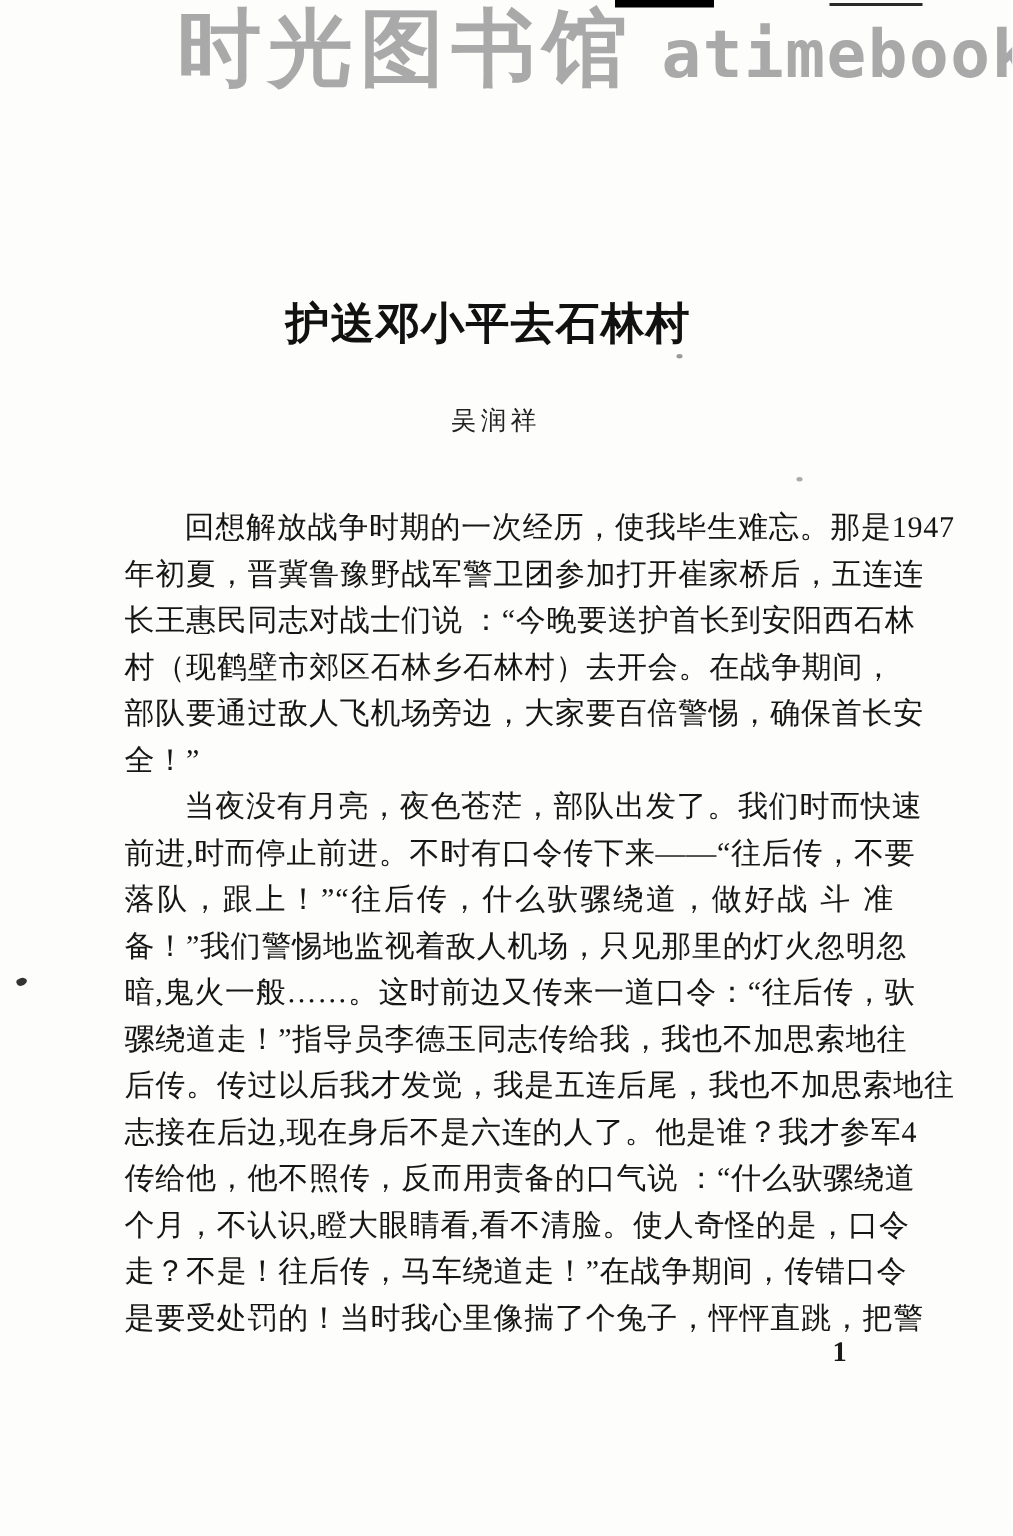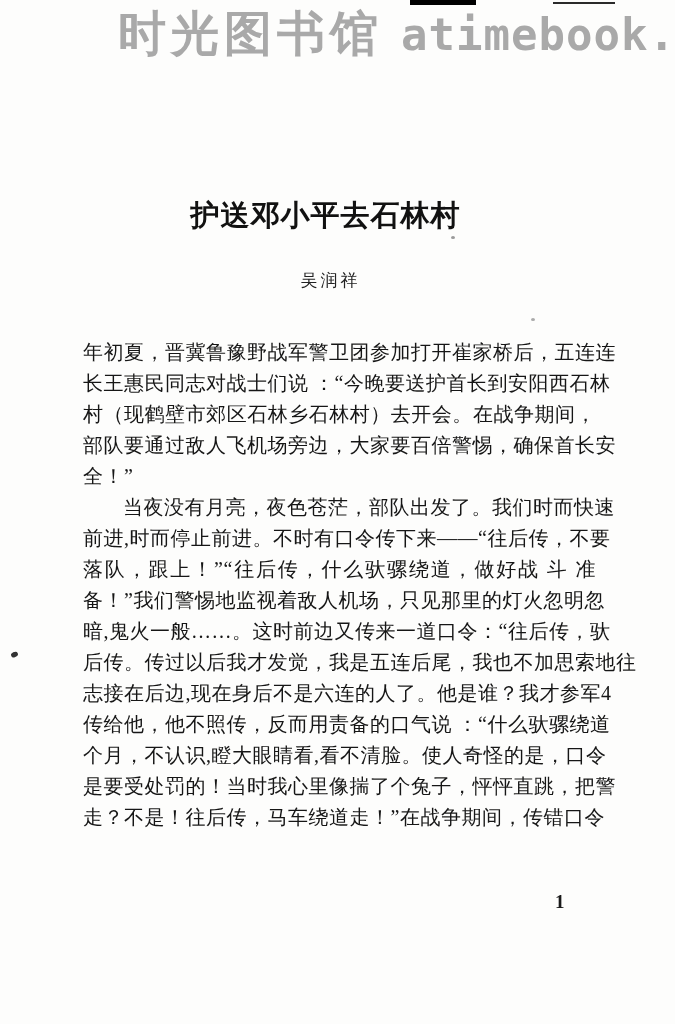--- a/index.html
+++ b/index.html
@@ -22,21 +22,21 @@
     top: 4px;
     left: 118px;
     white-space: nowrap;
     color: #a9a9a9;
     font-weight: bold;
     line-height: 58px;
     user-select: none;
   }
   .wm-zh {
     font-family: "DejaVu Sans", "Liberation Sans", sans-serif;
-    font-size: 48px;
+    font-size: 56px;
     letter-spacing: 5px;
   }
   .wm-latin {
     font-family: "DejaVu Sans Mono", "Liberation Mono", monospace;
     font-size: 44px;
     letter-spacing: 1px;
     margin-left: 14px;
   }
   
   .rule { position: absolute; background: #000; }
@@ -110,36 +110,38 @@
   <div class="watermark">
     <span class="wm-zh">时光图书馆</span>
     <span class="wm-latin">atimebook.c</span>
   </div>
 
   <h1 class="title">护送邓小平去石林村</h1>
 
   <div class="author">吴润祥</div>
 
   <div class="body-text" id="body-text">
+      <div class="line indent">回想解放战争时期的一次经历，使我毕生难忘。那是1947</div>
       <div class="line">年初夏，晋冀鲁豫野战军警卫团参加打开崔家桥后，五连连</div>
       <div class="line">长王惠民同志对战士们说 ：“今晚要送护首长到安阳西石林</div>
       <div class="line">村（现鹤壁市郊区石林乡石林村）去开会。在战争期间，</div>
       <div class="line">部队要通过敌人飞机场旁边，大家要百倍警惕，确保首长安</div>
       <div class="line short-last">全！”</div>
       <div class="line indent">当夜没有月亮，夜色苍茫，部队出发了。我们时而快速</div>
       <div class="line">前进,时而停止前进。不时有口令传下来——“往后传，不要</div>
       <div class="line">落队，跟上！”“往后传，什么驮骡绕道，做好战 斗 准</div>
       <div class="line">备！”我们警惕地监视着敌人机场，只见那里的灯火忽明忽</div>
       <div class="line">暗,鬼火一般……。这时前边又传来一道口令：“往后传，驮</div>
+      <div class="line">骡绕道走！”指导员李德玉同志传给我，我也不加思索地往</div>
       <div class="line">后传。传过以后我才发觉，我是五连后尾，我也不加思索地往</div>
       <div class="line">志接在后边,现在身后不是六连的人了。他是谁？我才参军4</div>
       <div class="line">传给他，他不照传，反而用责备的口气说 ：“什么驮骡绕道</div>
       <div class="line">个月，不认识,瞪大眼睛看,看不清脸。使人奇怪的是，口令</div>
+      <div class="line">走？不是！往后传，马车绕道走！”在战争期间，传错口令</div>
       <div class="line">是要受处罚的！当时我心里像揣了个兔子，怦怦直跳，把警</div>
-      <div class="line">走？不是！往后传，马车绕道走！”在战争期间，传错口令</div>
     </div>
 
   <div class="pagenum">1</div>
 
   <div class="speck speck-1"></div>
   <div class="speck speck-2"></div>
   <div class="speck speck-3"></div>
 </div>
 
 </body></html>

